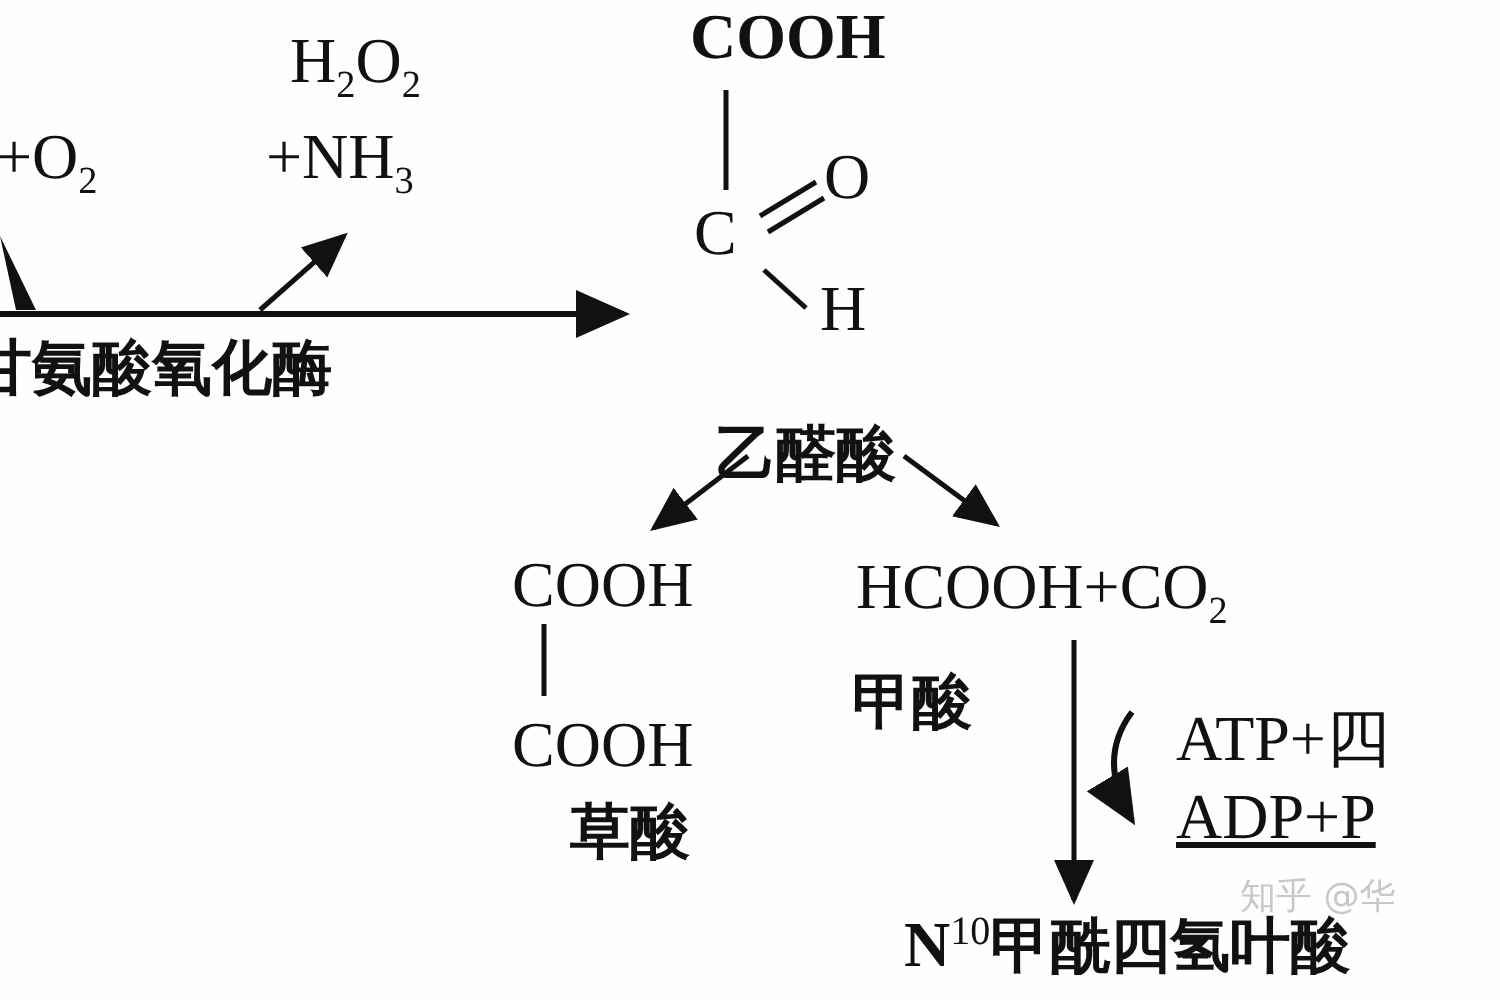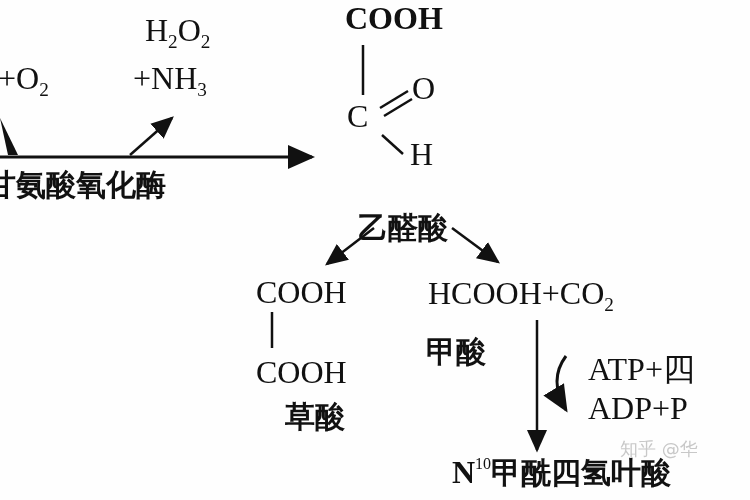--- a/index.html
+++ b/index.html
@@ -58,17 +58,17 @@
 <div class="t cn" style="left:358px;top:188px;margin-top:25px;">乙醛酸</div>
 
 <div class="t chem" style="left:256px;top:276px;">COOH</div>
 <div class="t chem" style="left:256px;top:356px;">COOH</div>
 <div class="t cn" style="left:285px;top:402px;">草酸</div>
 
 <div class="t chem" style="left:428px;top:277px;text-align:center;"><span>HCOOH</span><span>+CO</span><sub>2</sub></div>
 <div class="t cn" style="left:426px;top:337px;">甲酸</div>
 
 <div class="t chem" style="left:588px;top:353px;">ATP+四</div>
-<div class="t chem" style="left:588px;top:392px;">ADP+P</div>
+<div class="t chem" style="left:588px;top:392px;text-decoration:underline;">ADP+P</div>
 
 <div class="t wm" style="left:620px;top:440px;">知乎 @华</div>
 
-<div class="t" style="left:452px;top:456px;"><span class="chem" style="font-weight:bold;">N</span><sup class="chem" style="font-size:16px;vertical-align:top;">10</sup><span class="cn">甲酰四氢叶酸</span></div>
+<div class="t" style="left:452px;top:456px;"><span class="chem" style="font-weight:bold;">N</span><sup class="chem" style="font-size:20px;vertical-align:top;">10</sup><span class="cn">甲酰四氢叶酸</span></div>
 
 </body></html>

